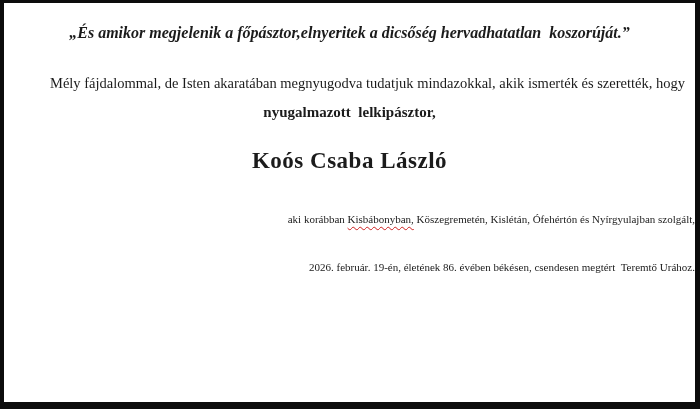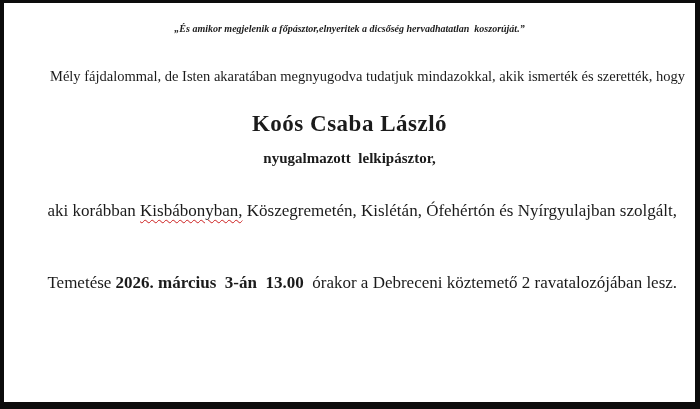--- a/index.html
+++ b/index.html
@@ -23,21 +23,21 @@
     color: #1b1b1b;
     overflow: hidden;
   }
   .line {
     text-align: center;
     white-space: pre-wrap;
     line-height: 1.25;
   }
   .quote {
     margin-top: 20px;
-    font-size: 10px;
+    font-size: 16px;
     font-weight: bold;
     font-style: italic;
   }
   .quote-source {
     margin-top: 10px;
     font-size: 14px;
     font-weight: bold;
     font-style: italic;
   }
   .intro {
@@ -53,22 +53,23 @@
   }
   .deceased-title {
     margin-top: 11px;
     font-size: 15px;
     font-weight: bold;
   }
   .details {
     margin-top: 7px;
   }
   .details .line {
-    font-size: 17px;
+    font-size: 11px;
     line-height: 24px;
+    text-align: right;
   }
   .misspelled {
     text-decoration-line: underline;
     text-decoration-style: wavy;
     text-decoration-color: #cc1f1f;
     text-decoration-thickness: 1px;
     text-underline-offset: 3px;
   }
   .bold-seg {
     font-weight: bold;
@@ -77,28 +78,26 @@
 </head>
 <body>
 
 <div class="page">
 
   <div class="line quote">„És amikor megjelenik a főpásztor,elnyeritek a dicsőség hervadhatatlan  koszorúját.”</div>
 
 
   <div class="line intro">Mély fájdalommal, de Isten akaratában megnyugodva tudatjuk mindazokkal, akik ismerték és szerették, hogy</div>
 
+  <div class="line deceased-title">nyugalmazott  lelkipásztor,</div>
+
   <div class="line deceased-name">Koós Csaba László</div>
-
-  <div class="line deceased-title">nyugalmazott  lelkipásztor,</div>
 
   <div class="details">
     <div class="line">
       <span>aki korábban </span><span class="misspelled">Kisbábonyban,</span><span> Köszegremetén, Kislétán, Ófehértón és Nyírgyulajban szolgált,</span>
     </div>
 
+    <div class="line">2026. február. 19-én, életének 86. évében békésen, csendesen megtért  Teremtő Urához.</div>
 
-    <div class="line">
-      <span>Temetése </span><span class="bold-seg">2026. március  3-án  13.00</span><span>  órakor a Debreceni köztemető 2 ravatalozójában lesz.</span>
-    </div>
   </div>
 
 </div>
 
 </body></html>

